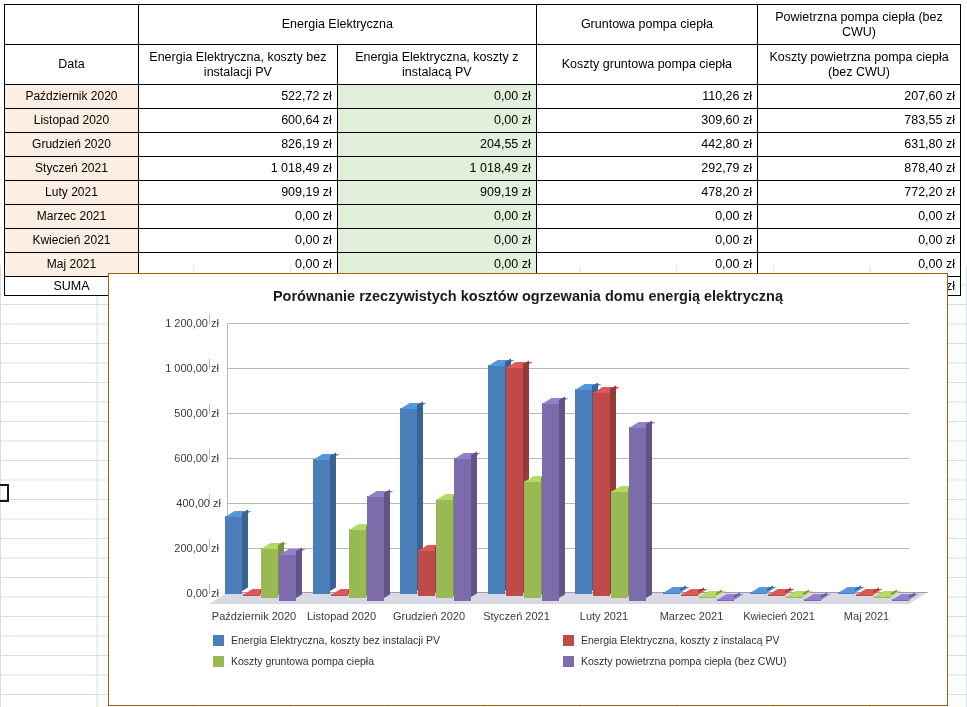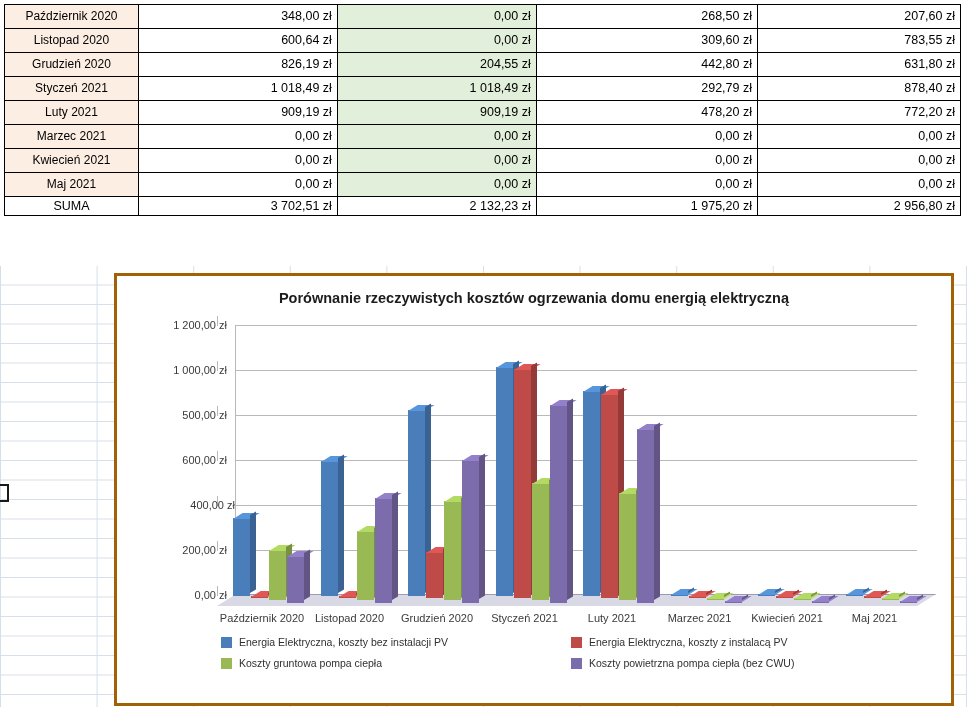--- a/index.html
+++ b/index.html
@@ -84,26 +84,26 @@
     padding-right: 8px;
   }
   tr.sum-row td.sum-label {
     text-align: center;
     padding-right: 5px;
   }
 
   
   #chart-panel {
     position: absolute;
-    left: 114px;
+    left: 108px;
     top: 273px;
     width: 840px;
     height: 433px;
     background: #ffffff;
-    border: 3px solid #a16207;
+    border: 1px solid #a16207;
     box-sizing: border-box;
   }
   #chart-title {
     position: absolute;
     left: 0; right: 0;
     top: 14px;
     text-align: center;
     font-size: 14.5px;
     font-weight: bold;
     color: #1c1c1c;
@@ -268,27 +268,40 @@
 
 <table id="data-table">
   <colgroup>
     <col class="col-date">
       <col class="col-e1">
       <col class="col-e2">
       <col class="col-g">
       <col class="col-p">
   </colgroup>
   <thead>
+    <tr class="hdr-top">
+      <th></th>
+      <th colspan="2">Energia Elektryczna</th>
+      <th>Gruntowa pompa ciepła</th>
+      <th>Powietrzna pompa ciepła (bez CWU)</th>
+    </tr>
+    <tr class="hdr-sub">
+      <th>Data</th>
+      <th>Energia Elektryczna, koszty bez instalacji PV</th>
+      <th>Energia Elektryczna, koszty z instalacą PV</th>
+      <th>Koszty gruntowa pompa ciepła</th>
+      <th>Koszty powietrzna pompa ciepła (bez CWU)</th>
+    </tr>
   </thead>
   <tbody id="table-body">
       <tr>
         <td class="date-cell">Październik 2020</td>
-        <td class="num">348,00 zł</td>
+        <td class="num">522,72 zł</td>
         <td class="num pv-col">0,00 zł</td>
-        <td class="num">268,50 zł</td>
+        <td class="num">110,26 zł</td>
         <td class="num">207,60 zł</td>
       </tr>
       <tr>
         <td class="date-cell">Listopad 2020</td>
         <td class="num">600,64 zł</td>
         <td class="num pv-col">0,00 zł</td>
         <td class="num">309,60 zł</td>
         <td class="num">783,55 zł</td>
       </tr>
       <tr>
@@ -354,21 +367,21 @@
         <div class="gridline" style="bottom: 10px;">
           <div class="riser"></div>
           <div class="ylab" style="bottom: 0px; top: auto; transform: none; position: absolute; right: 100%; margin-right: 8px; line-height: 1px;">0,00 zł</div>
         </div>
         <div class="gridline" style="bottom: 55px;">
           <div class="riser"></div>
           <div class="ylab" style="bottom: 0px; top: auto; transform: none; position: absolute; right: 100%; line-height: 1px;">200,00 zł</div>
         </div>
         <div class="gridline" style="bottom: 100px;">
           <div class="riser"></div>
-          <div class="ylab" style="bottom: 0px; top: auto; transform: none; position: absolute; right: 100%; margin-right: 0; line-height: 1px;">400,00 zł</div>
+          <div class="ylab" style="bottom: 0px; top: auto; transform: none; position: absolute; right: 100%; margin-right: 6px; line-height: 1px;">400,00 zł</div>
         </div>
         <div class="gridline" style="bottom: 145px;">
           <div class="riser"></div>
           <div class="ylab" style="bottom: 0px; top: auto; transform: none; position: absolute; right: 100%; margin-right: 8px; line-height: 1px;">600,00 zł</div>
         </div>
         <div class="gridline" style="bottom: 190px;">
           <div class="riser"></div>
           <div class="ylab" style="bottom: 0px; top: auto; transform: none; position: absolute; right: 100%; margin-right: 8px; line-height: 1px;">500,00 zł</div>
         </div>
         <div class="gridline" style="bottom: 235px;">

